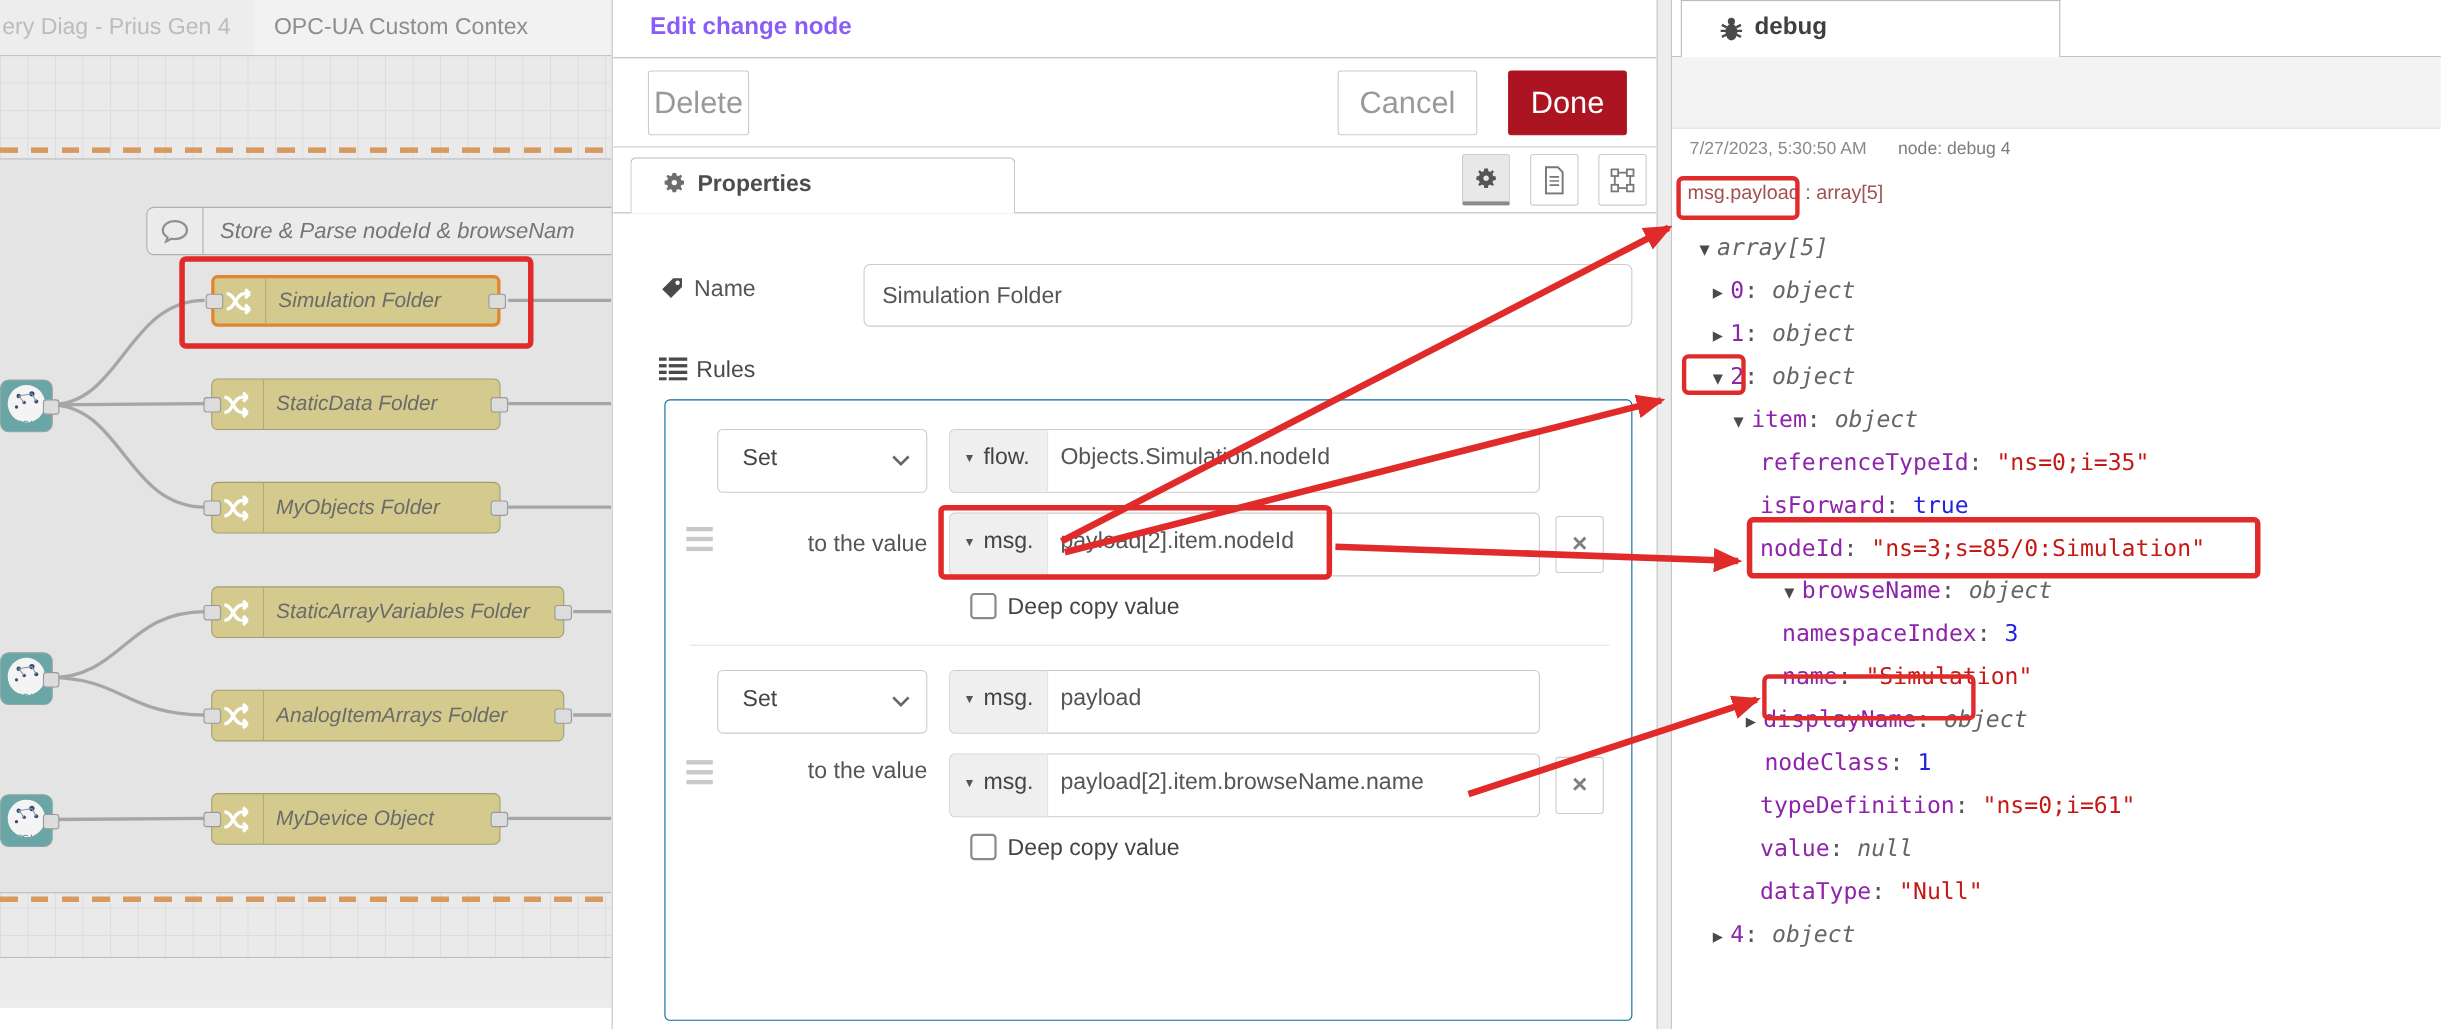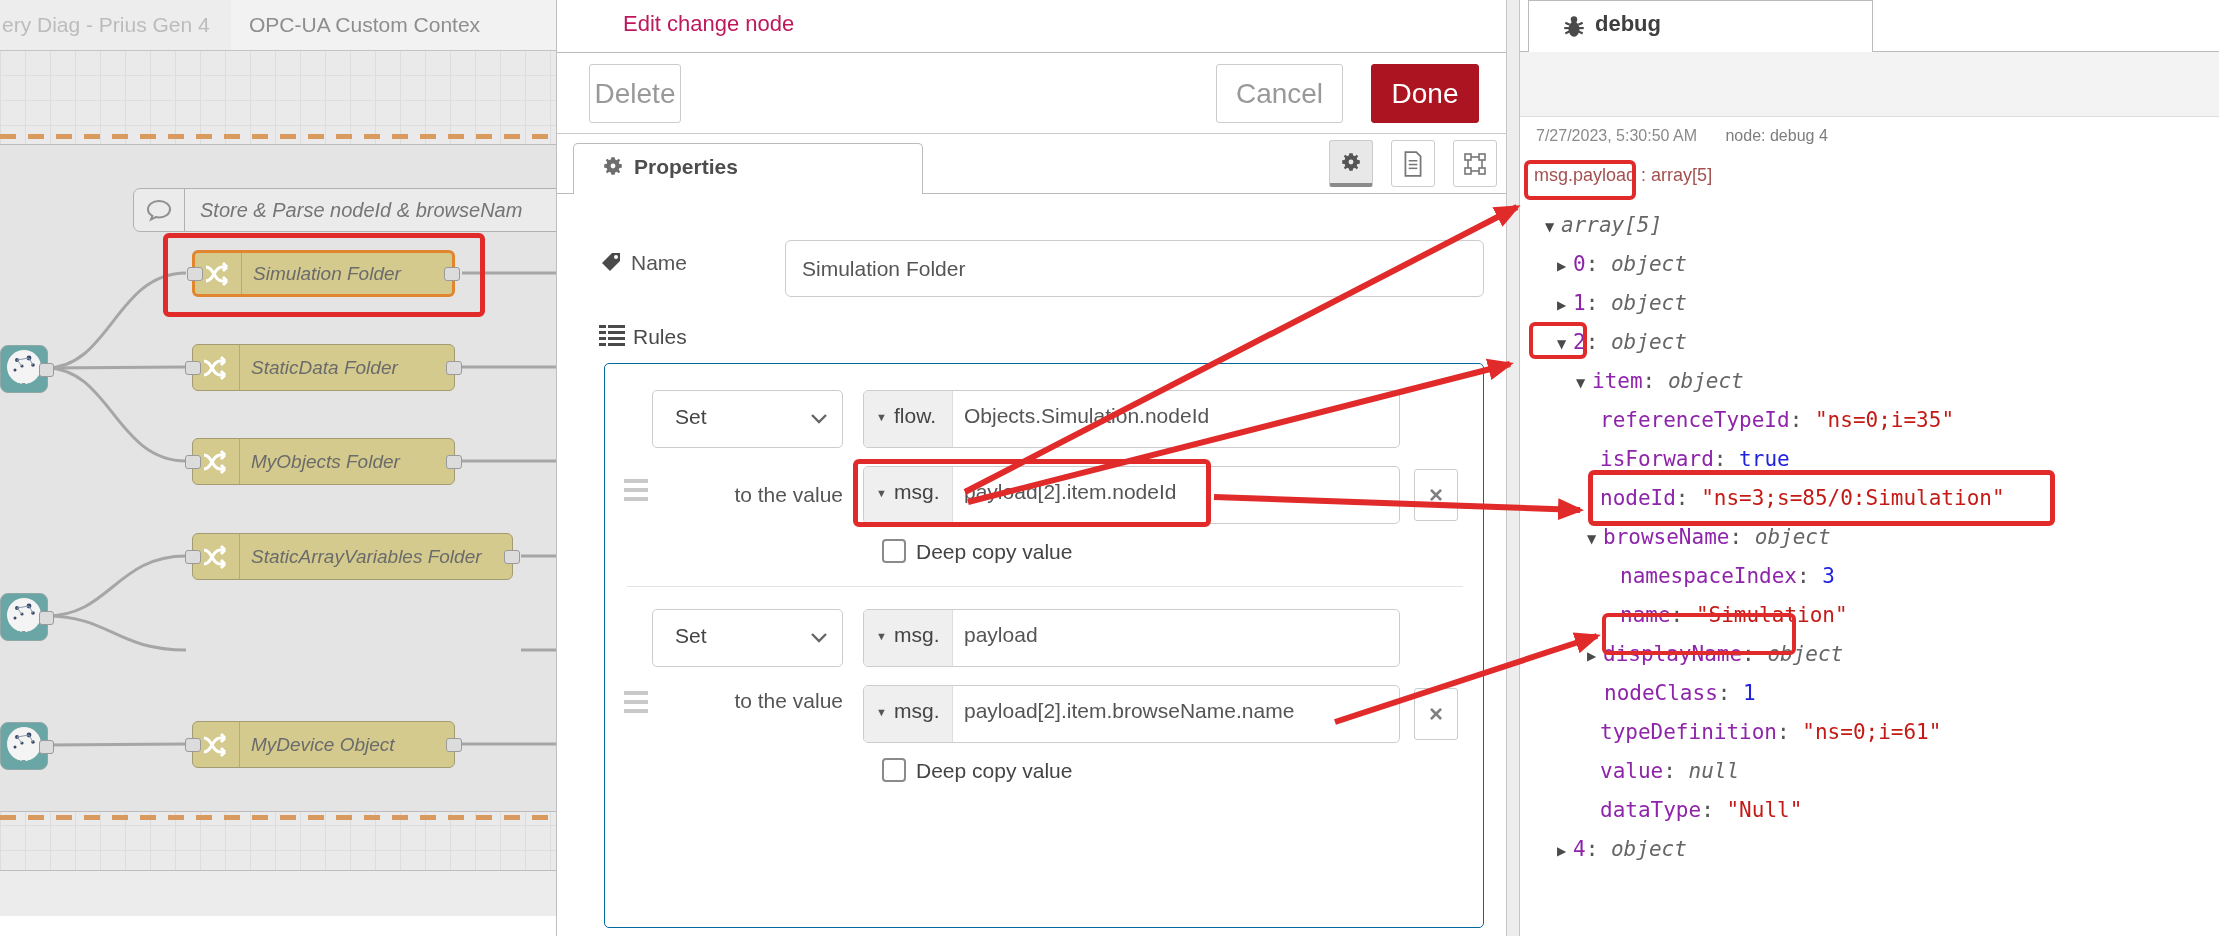--- a/index.html
+++ b/index.html
@@ -27,21 +27,21 @@
   .port.in{left:-8px;} .port.out{right:-8px;}
   .endpoint{position:absolute;width:46px;height:46px;background:#6aa6a6;border:1px solid #8fa7a7;border-radius:8px;}
   .epcirc{position:absolute;left:6px;top:4px;width:34px;height:34px;background:#f4f4f4;border-radius:50%;overflow:hidden;}
   .eplabel{position:absolute;left:0;right:0;top:32px;text-align:center;font-size:7px;color:#355;}
   .eport{position:absolute;right:-7px;top:17px;width:13px;height:12px;background:#dcdcdc;border:1px solid #9a9a9a;border-radius:3px;}
   #comment{position:absolute;left:133px;top:188px;width:430px;height:44px;background:#ebebeb;border:1px solid #b0b0b0;border-radius:7px;box-sizing:border-box;}
   #comment .cicon{width:50px;border-right:1px solid #b0b0b0;}
   #comment .clabel{left:66px;font-size:20px;color:#757575;}
   
   #dialog{position:absolute;left:556px;top:0;width:950px;height:936px;background:#fff;border-left:1px solid #c0c0c0;box-sizing:border-box;}
-  #dlg-title{position:absolute;left:34px;top:11px;font-size:22px;font-weight:normal;color:#be185d;margin-left:32px;}
+  #dlg-title{position:absolute;left:34px;top:11px;font-size:22px;font-weight:bold;color:#8b5cf6;}
   #dlg-header-sep{position:absolute;left:0;top:52px;width:100%;height:1px;background:#bbb;}
   #dlg-toolbar-sep{position:absolute;left:0;top:133px;width:100%;height:1px;background:#c9c9c9;}
   .btn{position:absolute;box-sizing:border-box;border:1px solid #ccc;border-radius:3px;background:#fff;color:#999;font-size:28px;display:flex;align-items:center;justify-content:center;cursor:pointer;}
   .btn.primary{background:#ab1420;border-color:#ab1420;color:#fff;}
   #tabstrip-line{position:absolute;left:0;top:193px;width:100%;height:1px;background:#bbb;}
   #prop-tab{position:absolute;left:16px;top:143px;width:350px;height:51px;background:#fff;border:1px solid #bbb;border-bottom:none;border-radius:5px 5px 0 0;box-sizing:border-box;}
   #prop-tab .lbl{position:absolute;left:28px;top:11px;font-size:21px;font-weight:bold;color:#4d4d4d;}
   .iconbtn{position:absolute;top:140px;width:44px;height:47px;border:1px solid #ccc;border-radius:3px;background:#fff;box-sizing:border-box;display:flex;align-items:center;justify-content:center;}
   .iconbtn.sel{background:#e8e8e8;border-bottom:4px solid #8a8a8a;}
   .formlbl{position:absolute;font-size:21px;color:#555;}
@@ -179,20 +179,35 @@
               <path d="M23,6 l-4,-4 M23,6 l-4,4"></path>
               <path d="M2,6 C10,6 10,20 18,20 L23,20"></path>
               <path d="M23,20 l-4,-4 M23,20 l-4,4"></path>
             </g>
           </svg>
         </span>
       <span class="clabel">StaticArrayVariables Folder</span>
       <span class="port in"></span>
       <span class="port out"></span>
     </div>
+    <div class="cnode" style="left:192px;top:627px;width:321px;">
+      <span class="cicon">
+          <svg width="28" height="26" viewBox="0 0 28 26">
+            <g stroke="#fff" stroke-width="3" fill="none">
+              <path d="M2,20 C10,20 10,6 18,6 L23,6"></path>
+              <path d="M23,6 l-4,-4 M23,6 l-4,4"></path>
+              <path d="M2,6 C10,6 10,20 18,20 L23,20"></path>
+              <path d="M23,20 l-4,-4 M23,20 l-4,4"></path>
+            </g>
+          </svg>
+        </span>
+      <span class="clabel">AnalogItemArrays Folder</span>
+      <span class="port in"></span>
+      <span class="port out"></span>
+    </div>
     <div class="cnode" style="left:192px;top:721px;width:263px;">
       <span class="cicon">
           <svg width="28" height="26" viewBox="0 0 28 26">
             <g stroke="#fff" stroke-width="3" fill="none">
               <path d="M2,20 C10,20 10,6 18,6 L23,6"></path>
               <path d="M23,6 l-4,-4 M23,6 l-4,4"></path>
               <path d="M2,6 C10,6 10,20 18,20 L23,20"></path>
               <path d="M23,20 l-4,-4 M23,20 l-4,4"></path>
             </g>
           </svg>
@@ -424,21 +439,21 @@
       </div>
       <div id="tree">
           <div class="trow" style="padding-left: 25px;"><span class="caret">▼</span><span class="tk-meta">array[5]</span></div>
           <div class="trow" style="padding-left: 37px;"><span class="caret">▶</span><span class="tk-key">0</span><span class="tk-pln">: </span><span class="tk-meta">object</span></div>
           <div class="trow" style="padding-left: 37px;"><span class="caret">▶</span><span class="tk-key">1</span><span class="tk-pln">: </span><span class="tk-meta">object</span></div>
           <div class="trow" style="padding-left: 37px;"><span class="caret">▼</span><span class="tk-key">2</span><span class="tk-pln">: </span><span class="tk-meta">object</span></div>
           <div class="trow" style="padding-left: 56px;"><span class="caret">▼</span><span class="tk-key">item</span><span class="tk-pln">: </span><span class="tk-meta">object</span></div>
           <div class="trow" style="padding-left: 64px;"><span class="caret"></span><span class="tk-key">referenceTypeId</span><span class="tk-pln">: </span><span class="tk-str">"ns=0;i=35"</span></div>
           <div class="trow" style="padding-left: 64px;"><span class="caret"></span><span class="tk-key">isForward</span><span class="tk-pln">: </span><span class="tk-bool">true</span></div>
           <div class="trow" style="padding-left: 64px;"><span class="caret"></span><span class="tk-key">nodeId</span><span class="tk-pln">: </span><span class="tk-str">"ns=3;s=85/0:Simulation"</span></div>
-          <div class="trow" style="padding-left: 67px;"><span class="caret">▼</span><span class="tk-key">browseName</span><span class="tk-pln">: </span><span class="tk-meta">object</span></div>
+          <div class="trow" style="padding-left: 67px; margin-left: 35px;"><span class="caret">▼</span><span class="tk-key">browseName</span><span class="tk-pln">: </span><span class="tk-meta">object</span></div>
           <div class="trow" style="padding-left: 84px;"><span class="caret"></span><span class="tk-key">namespaceIndex</span><span class="tk-pln">: </span><span class="tk-num">3</span></div>
           <div class="trow" style="padding-left: 84px;"><span class="caret"></span><span class="tk-key">name</span><span class="tk-pln">: </span><span class="tk-str">"Simulation"</span></div>
           <div class="trow" style="padding-left: 67px;"><span class="caret">▶</span><span class="tk-key">displayName</span><span class="tk-pln">: </span><span class="tk-meta">object</span></div>
           <div class="trow" style="padding-left: 68px;"><span class="caret"></span><span class="tk-key">nodeClass</span><span class="tk-pln">: </span><span class="tk-num">1</span></div>
           <div class="trow" style="padding-left: 64px;"><span class="caret"></span><span class="tk-key">typeDefinition</span><span class="tk-pln">: </span><span class="tk-str">"ns=0;i=61"</span></div>
           <div class="trow" style="padding-left: 64px;"><span class="caret"></span><span class="tk-key">value</span><span class="tk-pln">: </span><span class="tk-nul">null</span></div>
           <div class="trow" style="padding-left: 64px;"><span class="caret"></span><span class="tk-key">dataType</span><span class="tk-pln">: </span><span class="tk-str">"Null"</span></div>
           <div class="trow" style="padding-left: 37px;"><span class="caret">▶</span><span class="tk-key">4</span><span class="tk-pln">: </span><span class="tk-meta">object</span></div>
         </div>
     </div>

